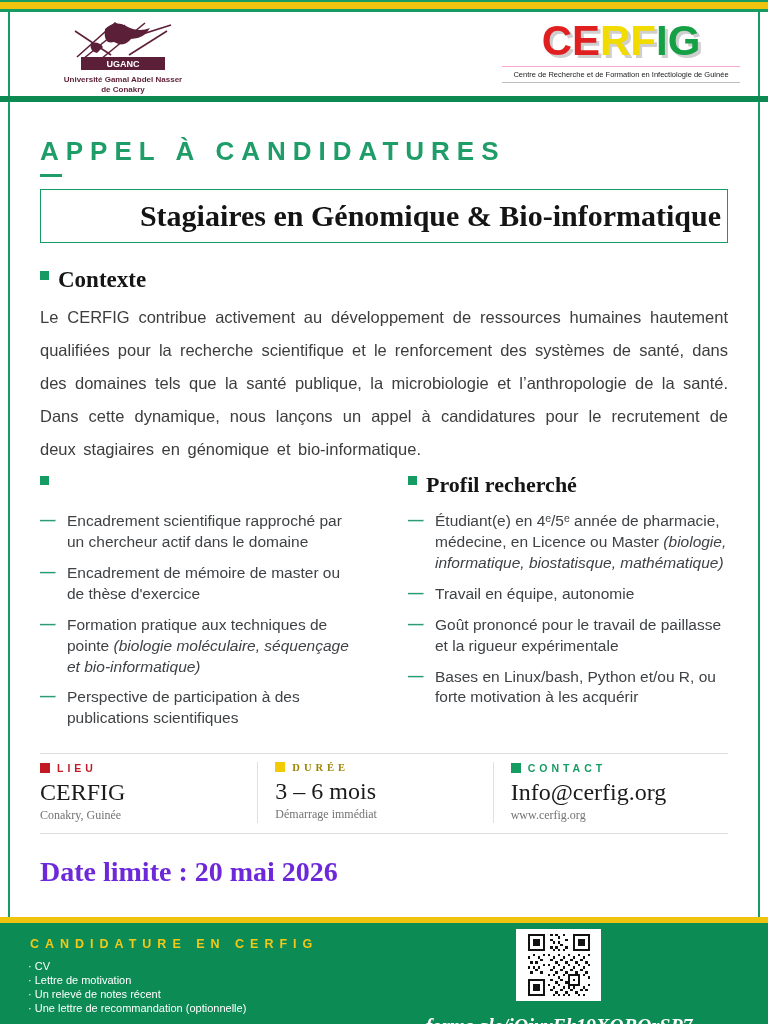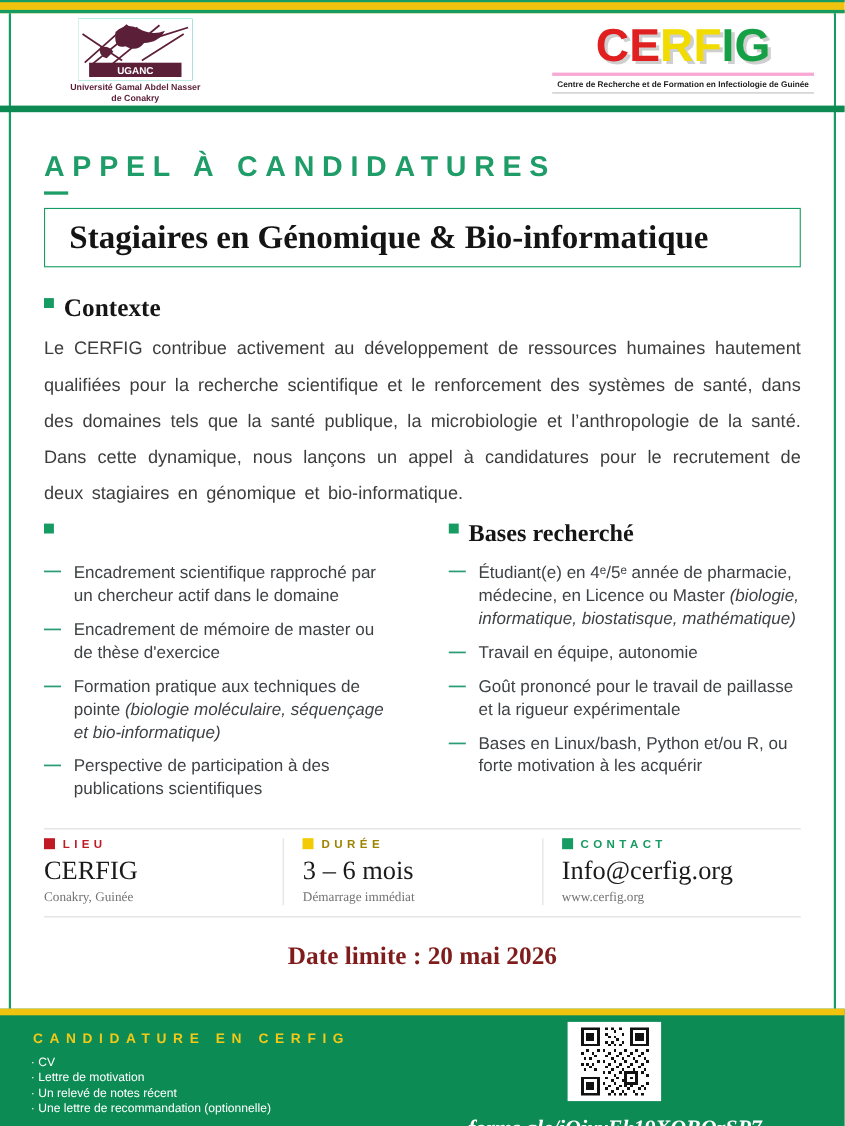--- a/index.html
+++ b/index.html
@@ -22,31 +22,31 @@
   .uganc-emblem { width:104px; height:56px; margin:0 auto; position:relative; background:#14b8a6; }
   .uganc-name { margin-top:2px; color:#5c1f38; font-weight:bold; font-size:8px; line-height:1.25; }
 
   .cerfig { position:absolute; right:18px; top:6px; width:238px; text-align:center; }
   .cerfig-word { font-size:42px; font-weight:bold; letter-spacing:0px; line-height:1.0;
     text-shadow:3px 3px 0 rgba(160,160,160,.5); font-family:"Liberation Sans",sans-serif; }
   .L-red    { color:#e02020; }
   .L-yellow { color:#f2dc00; }
   .L-green  { color:#16a046; }
   .cerfig-sub { margin-top:4px; font-size:7.5px; color:#222; padding:3px 0;
-    border-top:3px solid #f9a8d4; border-bottom:1px solid #bdbdbd;font-weight:bold; }
+    border-top:1px solid #f9a8d4; border-bottom:1px solid #bdbdbd; }
 
   
   .content { position:absolute; top:102px; left:10px; right:10px; bottom:107px;
     padding:0 30px; overflow:hidden; }
 
   .kicker { margin-top:34px; color:#1f9d68; font-size:26px; font-weight:800;
     letter-spacing:7px; }
   .kicker-underline { display:block; width:22px; height:3px; background:#1f9d68; margin-top:7px; }
 
-  .title-box { margin-top:12px; border:1px solid #169b62; padding:9px 22px; text-align:left; }
+  .title-box { margin-top:12px; border:1px solid #169b62; padding:9px 6px; text-align:right; }
   .title-box h1 { font-family:"Liberation Serif", serif; font-size:30px; font-weight:bold; color:#141414; }
 
   .sq { display:inline-block; width:9px; height:9px; background:#169b62;
     margin-right:9px; vertical-align:7px; }
 
   .sec-h { margin-top:24px; font-family:"Liberation Serif", serif; font-size:23px;
     font-weight:bold; color:#151515; }
 
   .context-body { margin-top:8px; font-size:16.5px; color:#3d3d3d; text-align:justify;
     line-height:2.0; word-spacing:3px; }
@@ -63,27 +63,27 @@
   .col li .it { font-style:italic; }
 
   
   .info-row { margin-top:14px; display:flex; border-top:1px solid #dcdcdc;
     border-bottom:1px solid #dcdcdc; padding:8px 0 10px 0; }
   .info-col { flex:1; }
   .info-col + .info-col { border-left:1px solid #e0e0e0; padding-left:17px; }
   .info-label { font-size:10.5px; font-weight:bold; letter-spacing:4px; }
   .info-label .sq { width:10px; height:10px; vertical-align:-1px; margin-right:7px; }
   .lbl-lieu    { color:#c01b24; } .lbl-lieu .sq    { background:#c01b24; }
-  .lbl-duree   { color:#9c8400; } .lbl-duree .sq   { background:#f2cb05; }
+  .lbl-duree   { color:#9c8400;font-family:Liberation Serif, serif; } .lbl-duree .sq   { background:#f2cb05; }
   .lbl-contact { color:#169b62; } .lbl-contact .sq { background:#169b62; }
   .info-value { margin-top:5px; font-family:"Liberation Serif", serif; font-size:24px; color:#1a1a1a; }
   .info-sub { margin-top:2px; font-family:Liberation Serif, serif; font-size:12px; color:#737373; }
 
-  .deadline { margin-top:22px; text-align:center; font-family:"Liberation Serif", serif;
-    font-size:23px; font-weight:bold; color:#7f1d1d; }
+  .deadline { margin-top:22px; font-family:"Liberation Serif", serif;
+    font-size:28px; font-weight:bold; color:#6d28d9; }
 
   
   .footer { position:absolute; left:0; right:0; bottom:0; height:107px;
     background:#0d8b55; border-top:6px solid #f0c40e; }
   .footer-heading { position:absolute; left:30px; top:14px; color:#f2c917;
     font-size:12.5px; font-weight:bold; letter-spacing:6px; }
   .footer-list { position:absolute; left:28px; top:36px; list-style:none; }
   .footer-list li { color:#ffffff; font-size:11px; line-height:14px; }
   .footer-list li::before { content:"\00b7\0020"; }
   .qr-box { position:absolute; left:516px; top:6px; width:85px; height:72px;
@@ -151,21 +151,21 @@
       <div class="sec-h"><span class="sq"></span></div>
       <ul>
         <li><span>Encadrement scientifique rapproché par un chercheur actif dans le domaine</span> <span class="it"></span></li>
         <li><span>Encadrement de mémoire de master ou de thèse d'exercice</span> <span class="it"></span></li>
         <li><span>Formation pratique aux techniques de pointe</span> <span class="it">(biologie moléculaire, séquençage et bio-informatique)</span></li>
         <li><span>Perspective de participation à des publications scientifiques</span> <span class="it"></span></li>
       </ul>
     </div>
 
     <div class="col">
-      <div class="sec-h"><span class="sq"></span><span>Bases recherché</span></div>
+      <div class="sec-h"><span class="sq"></span><span>Profil recherché</span></div>
       <ul>
         <li><span>Étudiant(e) en 4ᵉ/5ᵉ année de pharmacie, médecine, en Licence ou Master</span> <span class="it">(biologie, informatique, biostatisque, mathématique)</span></li>
         <li><span>Travail en équipe, autonomie</span> <span class="it"></span></li>
         <li><span>Goût prononcé pour le travail de paillasse et la rigueur expérimentale</span> <span class="it"></span></li>
         <li><span>Bases en Linux/bash, Python et/ou R, ou forte motivation à les acquérir</span> <span class="it"></span></li>
       </ul>
     </div>
   </div>
 
   <div class="info-row">

